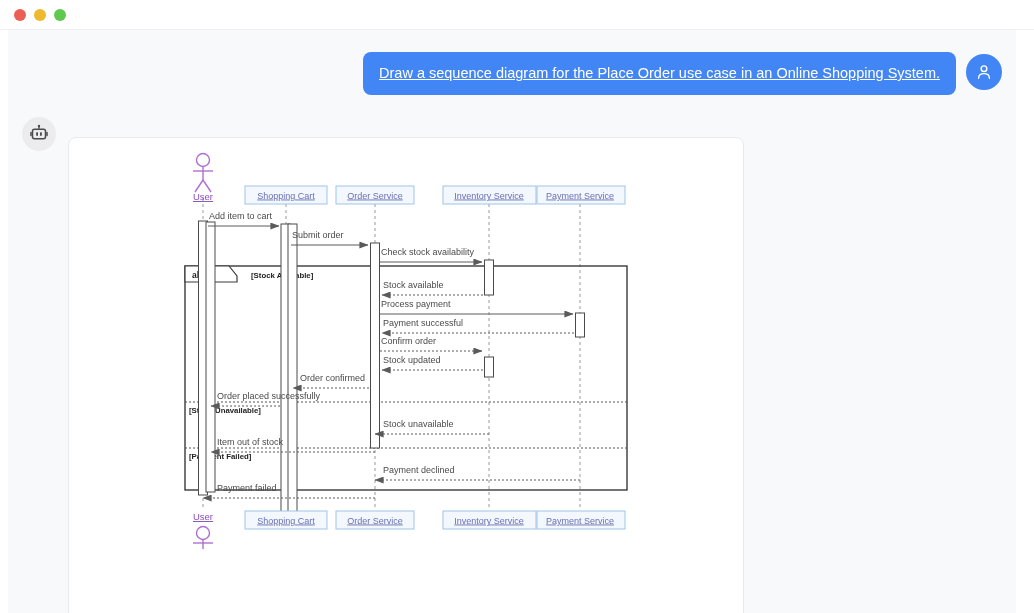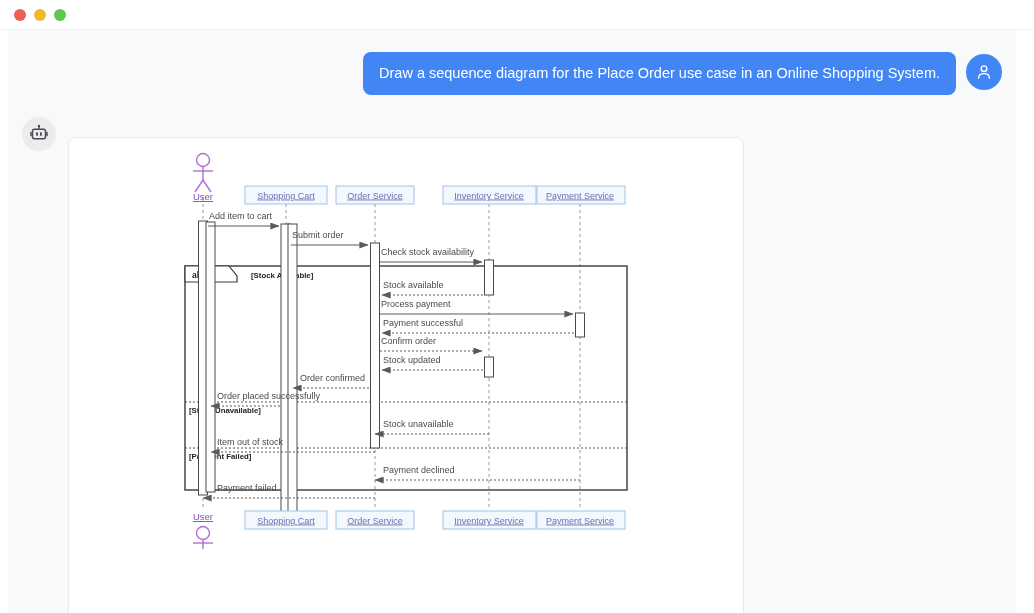--- a/index.html
+++ b/index.html
@@ -67,20 +67,21 @@
   .avatar svg { display: block; }
   .bubble {
     background: #4285f4;
     color: #ffffff;
     border-radius: 8px;
     padding: 12px 16px;
     font-size: 14.5px;
     line-height: 1.3;
     max-width: 600px;
     white-space: nowrap;
+    text-decoration: underline;
   }
 
   
   .assist-row {
     display: flex; align-items: flex-start;
     padding: 18px 0 0 14px;
     gap: 12px;
   }
   .bot-avatar {
     width: 34px; height: 34px; border-radius: 50%;

